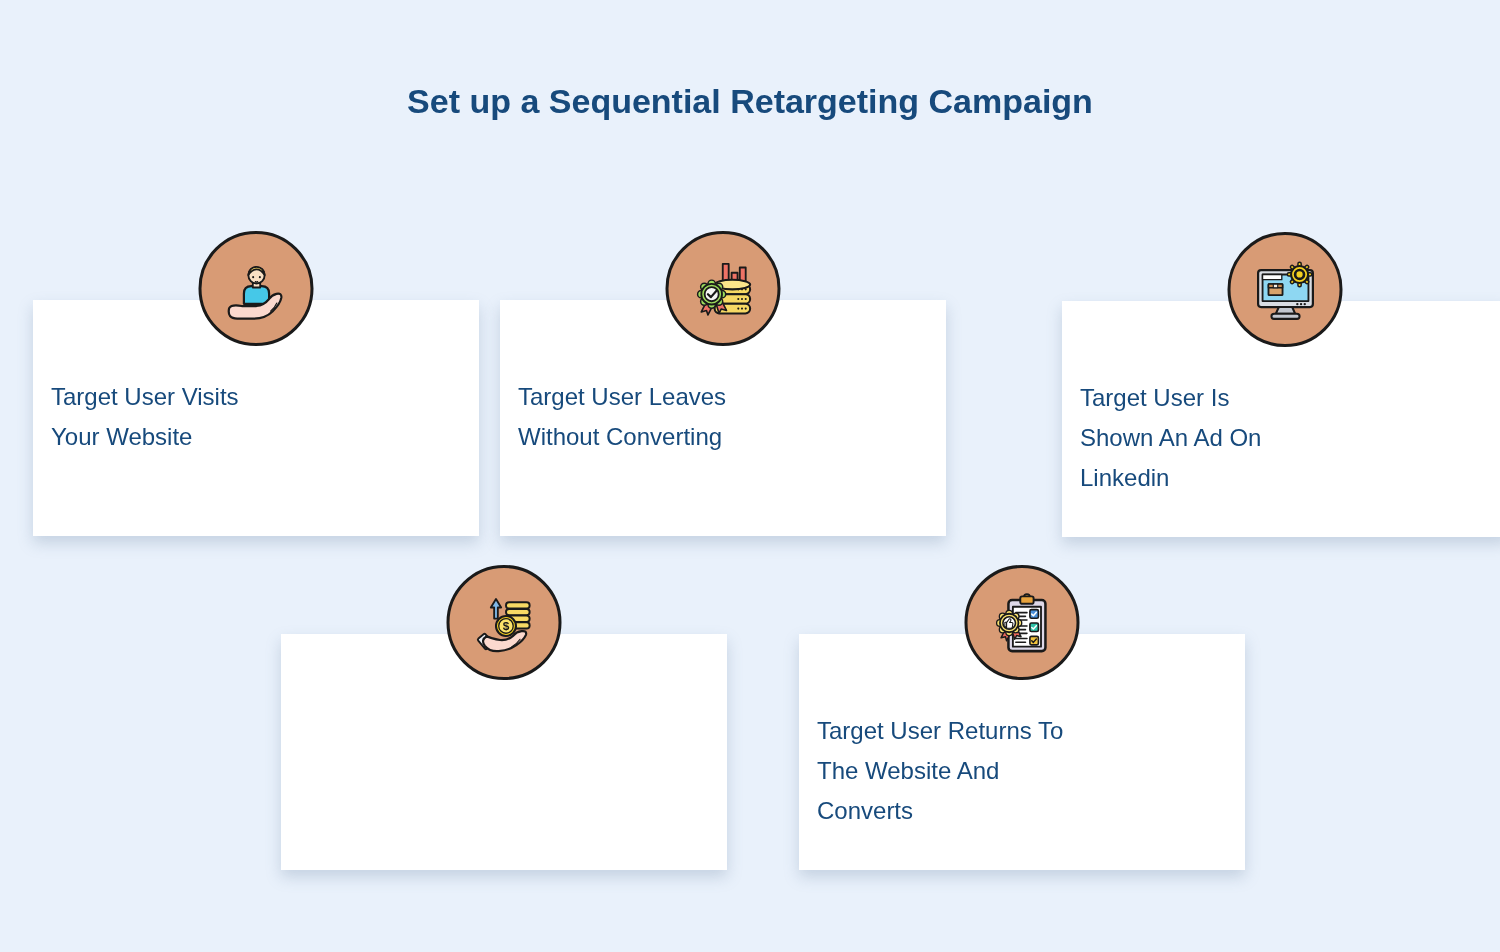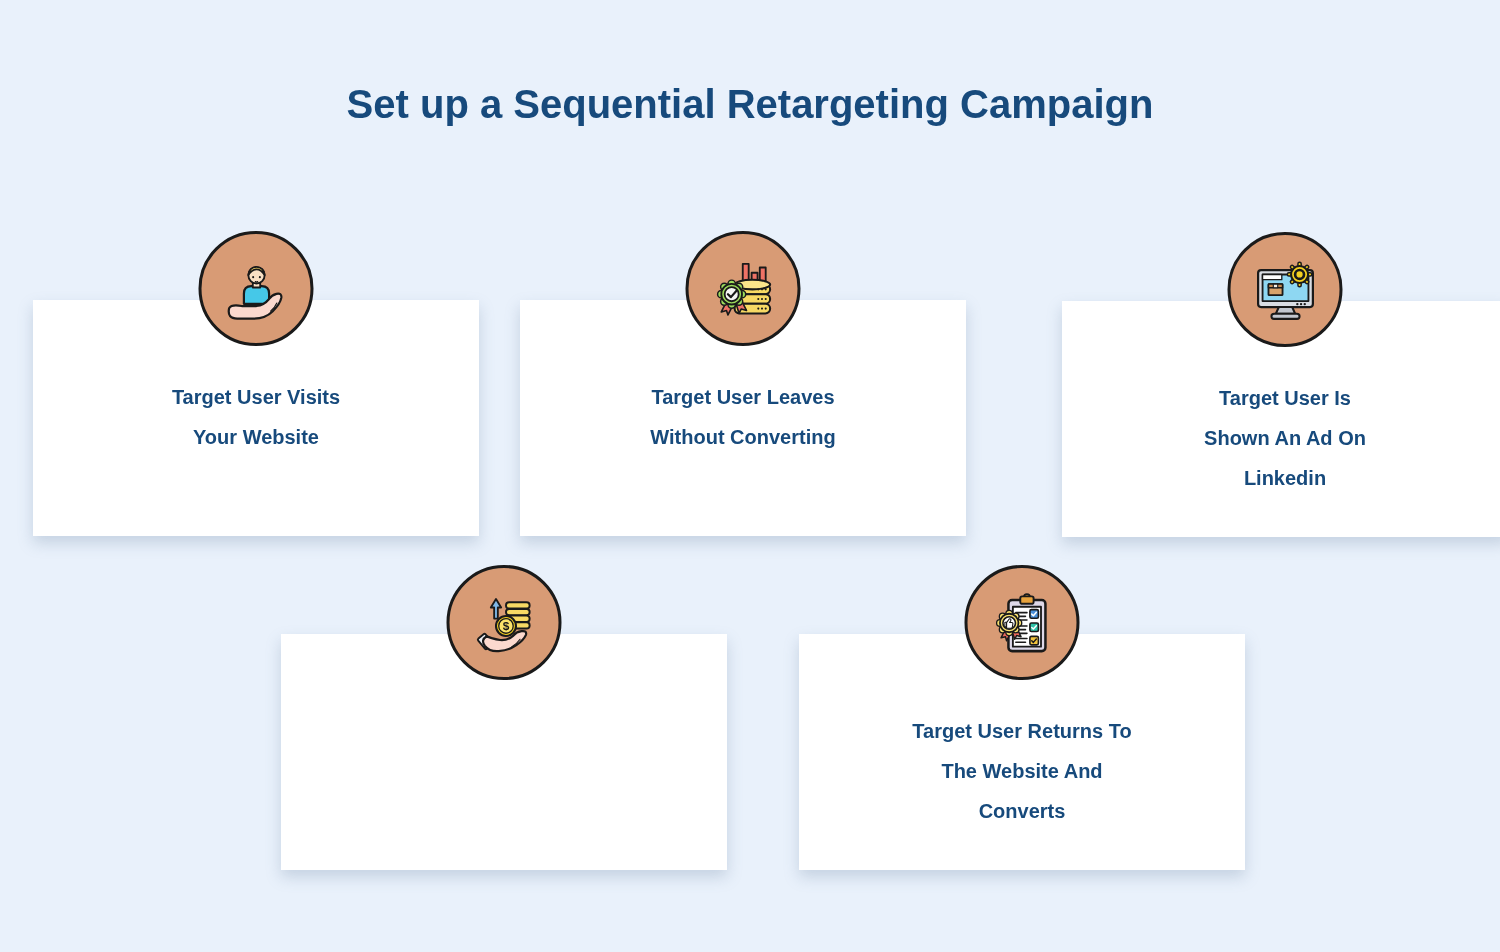--- a/index.html
+++ b/index.html
@@ -7,52 +7,51 @@
     width:1500px;height:952px;
     background:#E9F1FB;
     font-family:"Liberation Sans", sans-serif;
     position:relative;
     overflow:hidden;
   }
   .stage{position:absolute;inset:0;}
   .title{
     position:absolute;top:82px;left:0;width:1500px;
     text-align:center;
-    font-size:40px;font-weight:700;
+    font-size:34px;font-weight:700;
     color:#174A7C;
     letter-spacing:0px;
   }
   .card{
     position:absolute;
     width:446px;height:236px;
     background:#FFFFFF;
     box-shadow:0 7px 14px rgba(105,130,160,0.28);
   }
   .card-1{left:33px;top:300px;}
-  .card-2{left:520px;top:300px;}
+  .card-2{left:500px;top:300px;}
   .card-3{left:1019px;top:301px;margin-left:43px;}
   .card-4{left:281px;top:634px;}
   .card-5{left:772px;top:634px;margin-left:27px;}
   .icon-circle{
     position:absolute;
     left:50%;top:-69px;
     transform:translateX(-50%);
     width:109px;height:109px;
     border-radius:50%;
     background:#D89B75;
     border:3px solid #1A1A1A;
     display:flex;align-items:center;justify-content:center;
   }
   .icon-circle svg{display:block;}
   .card-label{
     box-sizing:border-box;
     padding:77px 18px 0;
-    text-align:center;
-    font-size:20px;line-height:40px;
-    font-weight:700;
+    font-size:24px;line-height:40px;
+    font-weight:400;
     color:#174A7C;
     white-space:pre-line;
   }
 </style>
 </head>
 <body>
 
 <div class="stage">
 
   <div class="title">Set up a Sequential Retargeting Campaign</div>

